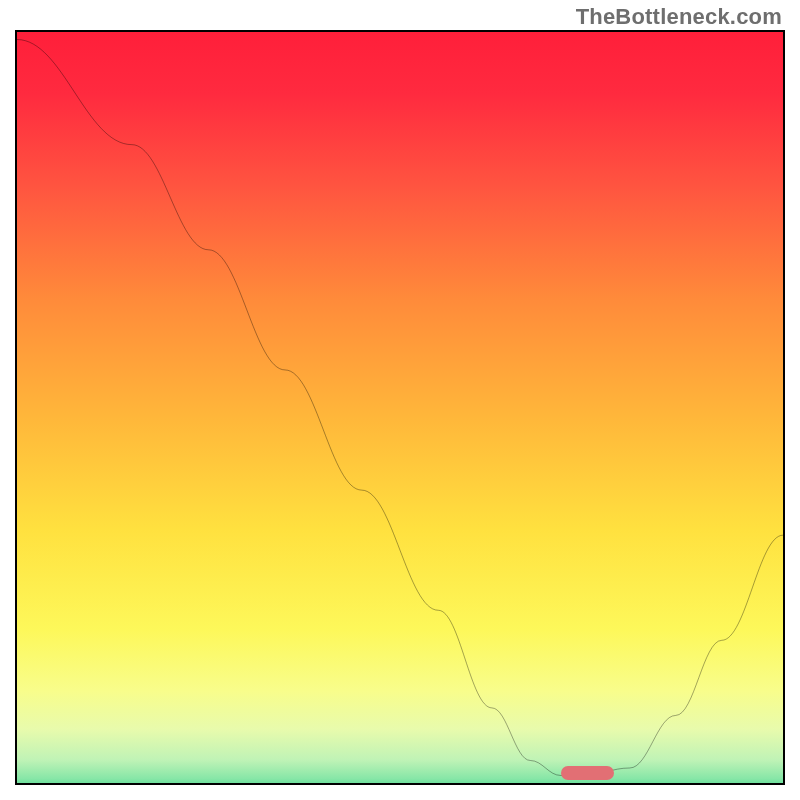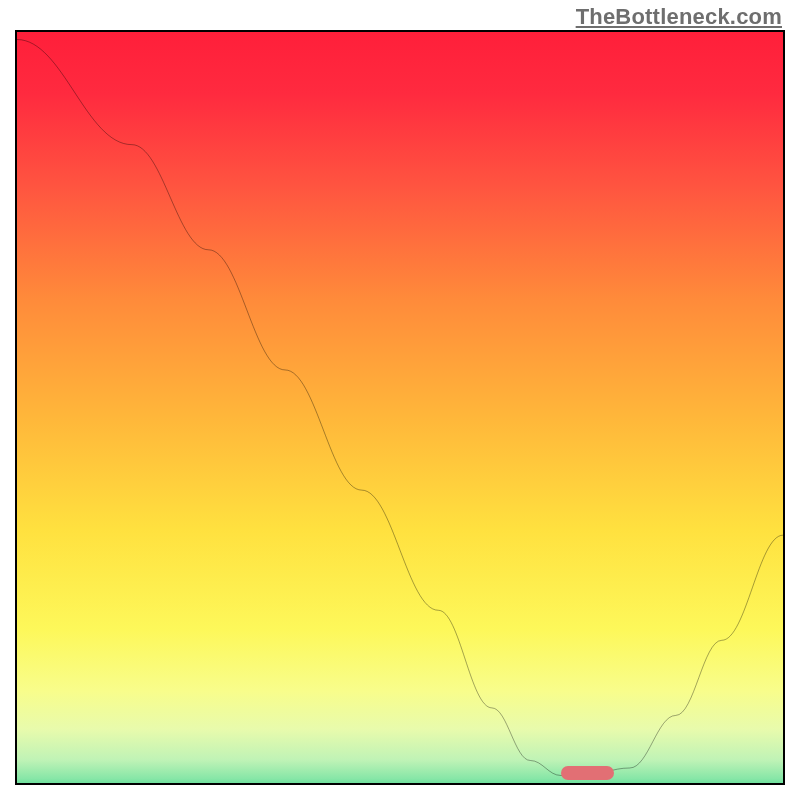--- a/index.html
+++ b/index.html
@@ -17,21 +17,20 @@
     height: 800px;
   }
   .watermark {
     position: absolute;
     top: 4px;
     right: 18px;
     font-size: 22px;
     font-weight: 600;
     color: #6e6e6e;
     letter-spacing: 0.2px;
-    text-decoration: underline;
   }
   .plot-frame {
     position: absolute;
     left: 15px;
     top: 30px;
     width: 770px;
     height: 755px;
     box-sizing: border-box;
     border: 2px solid #000;
     overflow: hidden;

